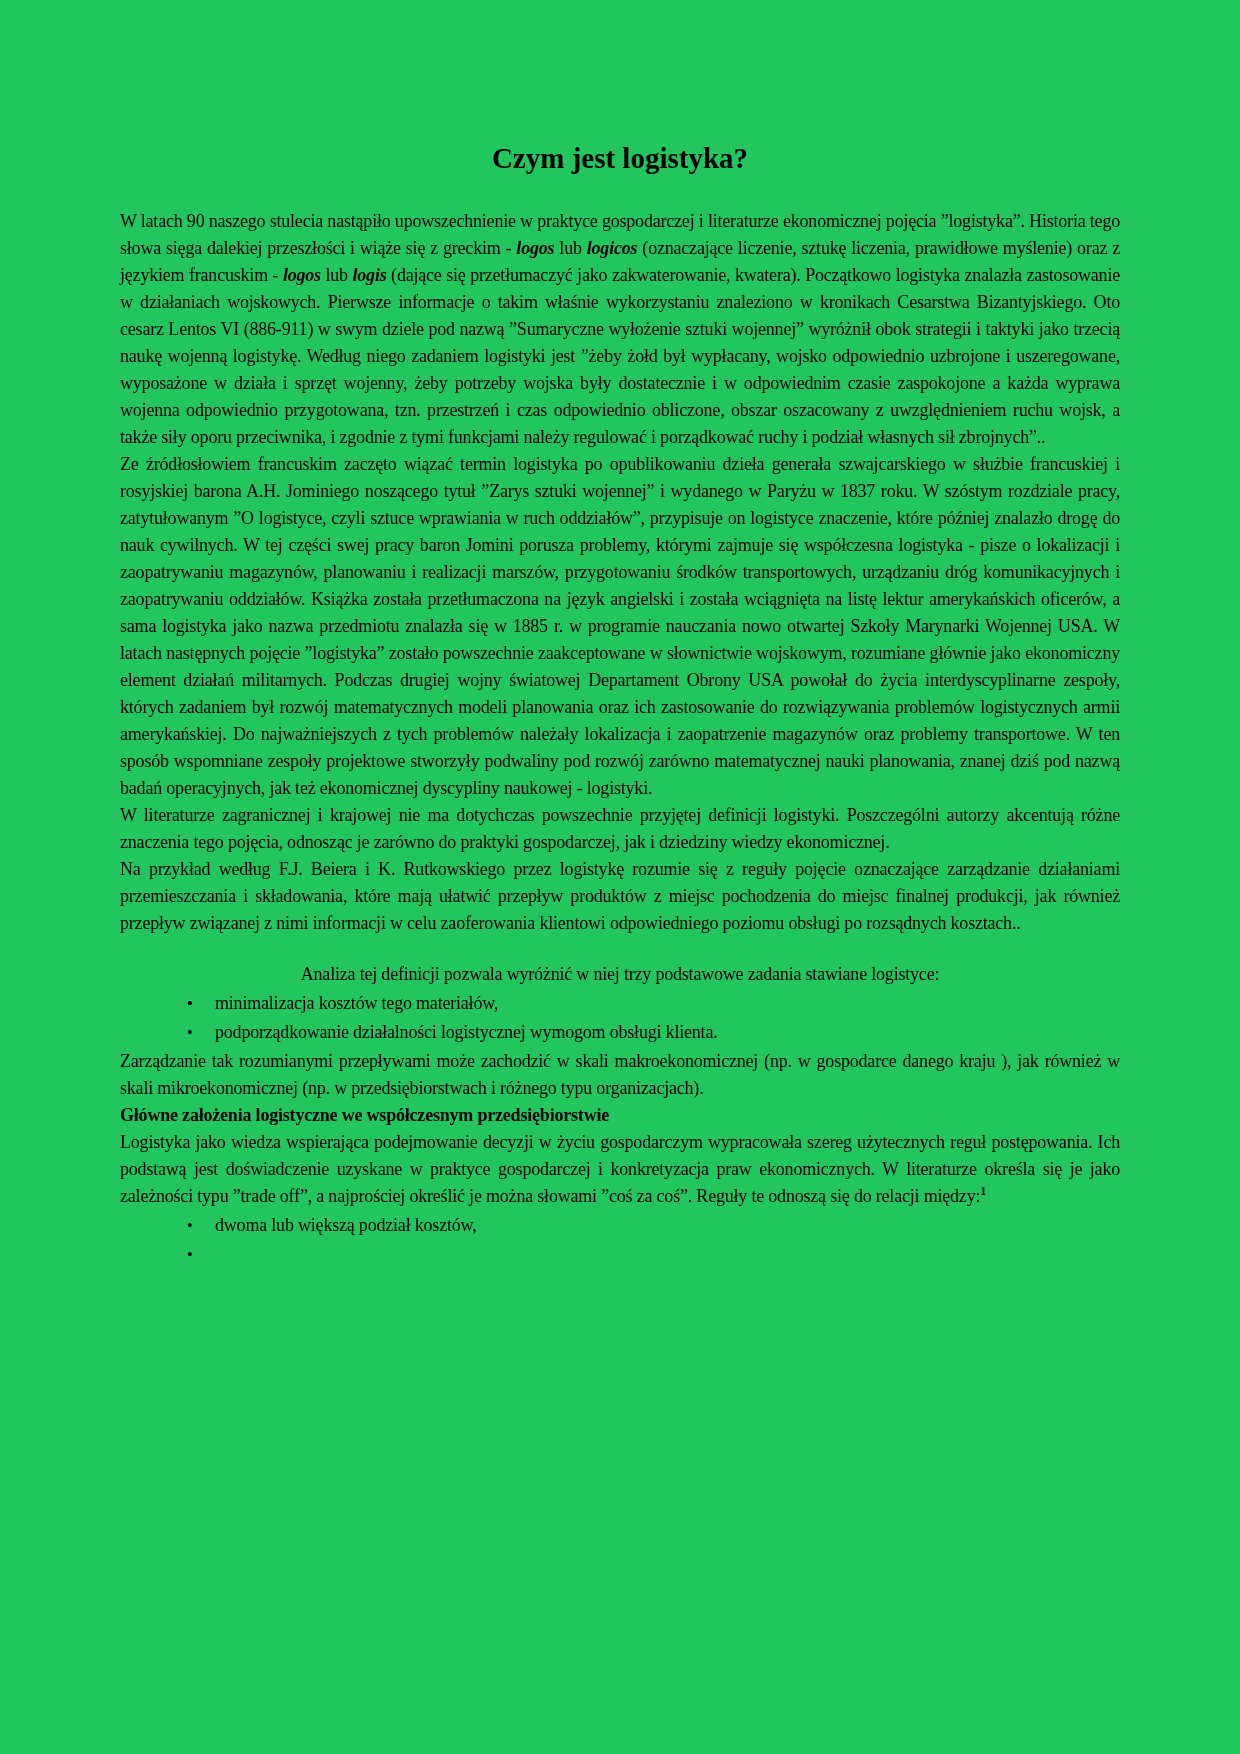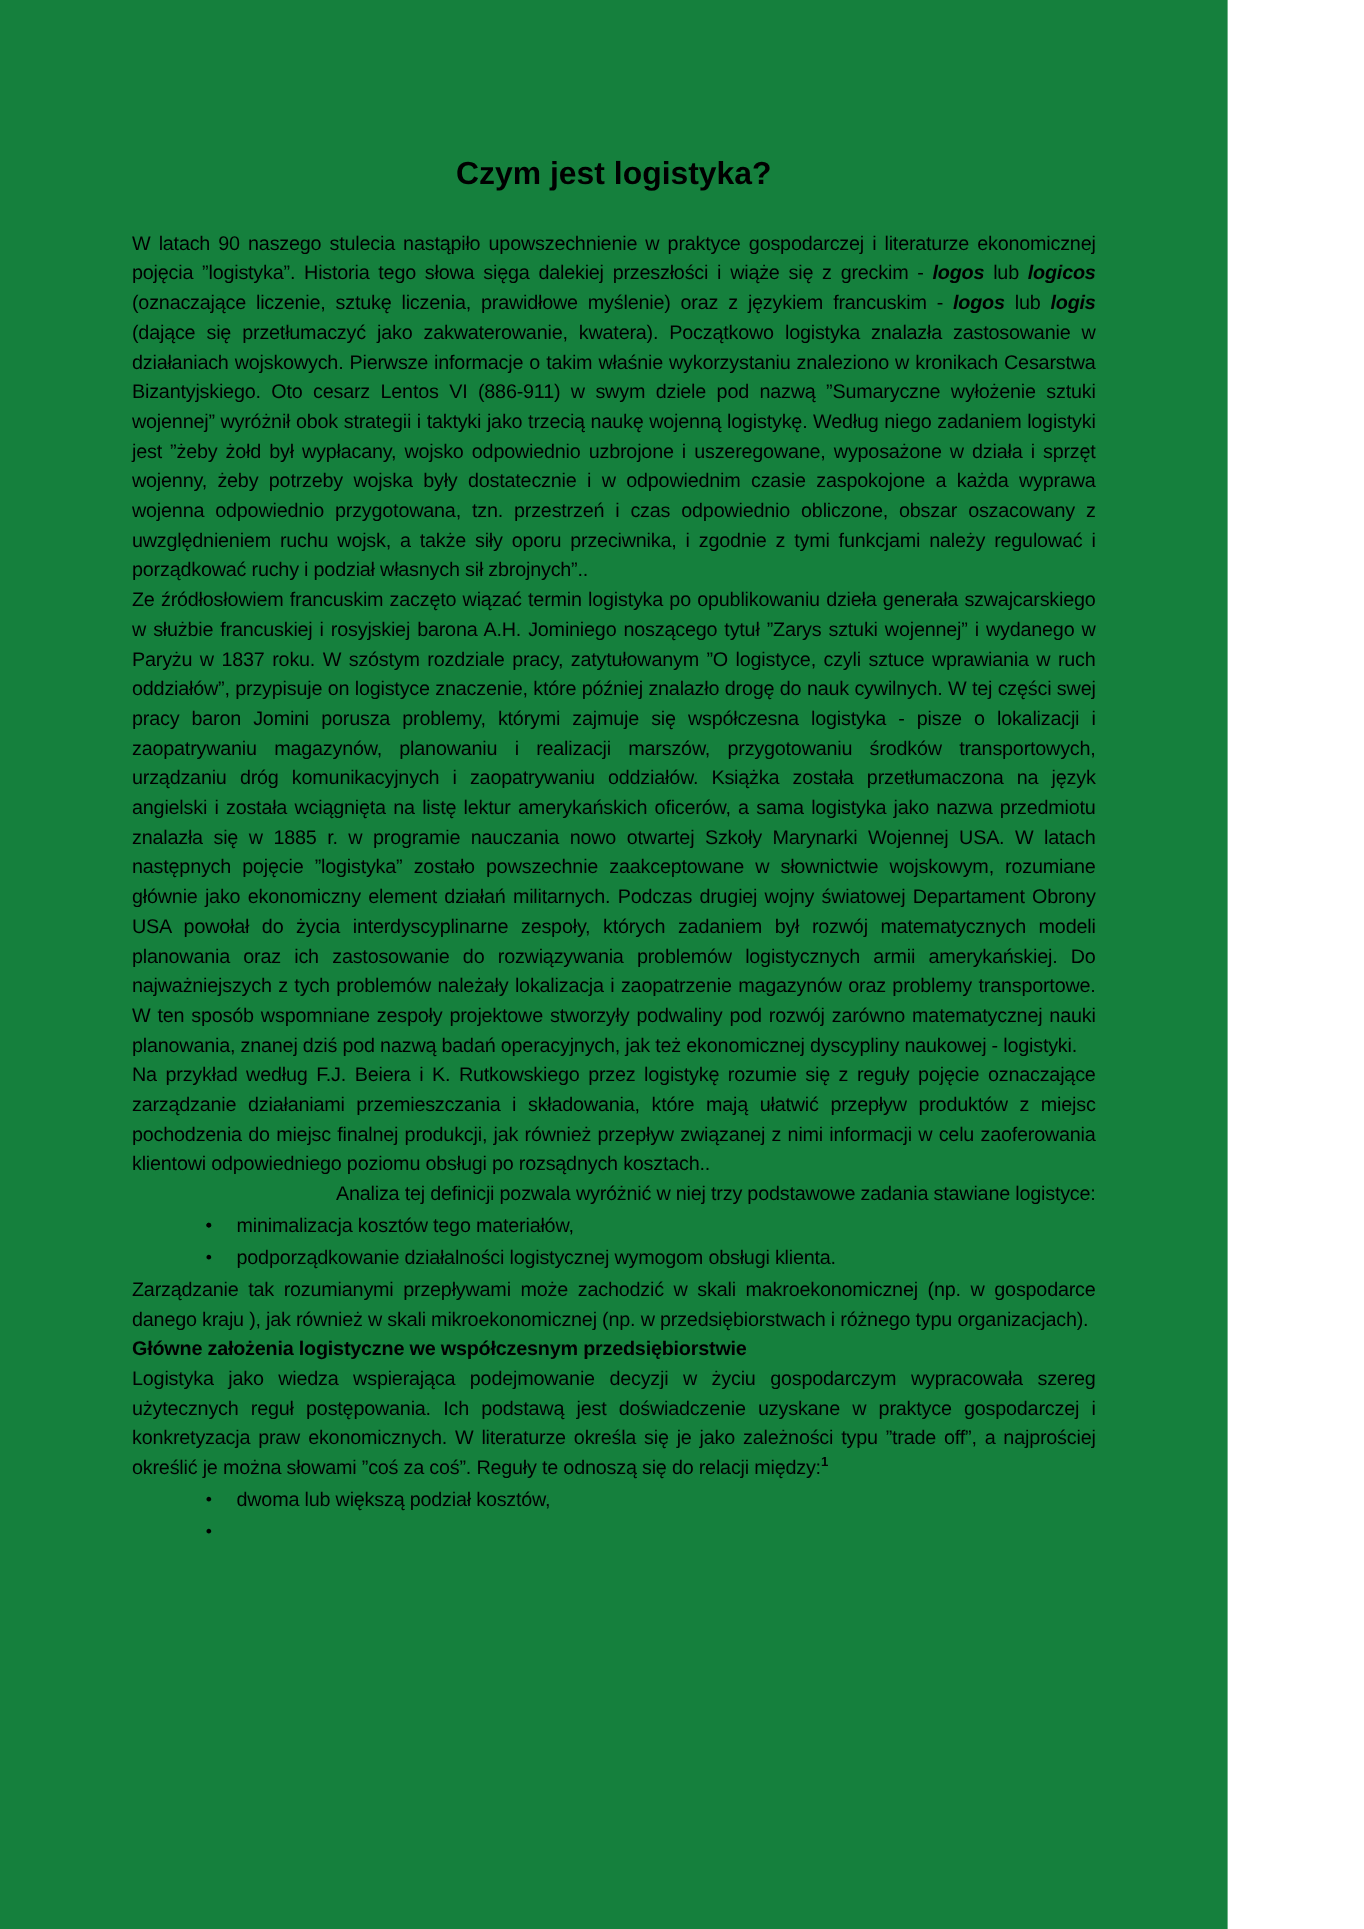--- a/index.html
+++ b/index.html
@@ -1,41 +1,41 @@
 <!DOCTYPE html>
 <html><head>
 <meta charset="utf-8">
 <style>
   html, body { margin: 0; padding: 0; background: #ffffff; }
   .page {
-    width: 1116px;
+    width: 1240px;
     height: 1754px;
     box-sizing: border-box;
     padding: 142px 120px 0 120px;
-    background: #15803d;
-    font-family: Liberation Sans, sans-serif;
+    background: #22c55e;
+    font-family: Liberation Serif, serif;
     color: #000000;
     overflow: hidden;
   }
   .doc-title {
     font-size: 29px;
     font-weight: bold;
     text-align: center;
     margin: 0 0 33px 0;
   }
   .doc-body {
     font-size: 18px;
     line-height: 27px;
     letter-spacing: -0.2px;
   }
   .doc-body p {
     margin: 0;
     text-align: justify;
   }
-  .doc-body p.single-line { text-align: right; }
+  .doc-body p.single-line { text-align: center; margin-top: 24px; }
   .bi { font-style: italic; font-weight: bold; }
   .section-heading {
     font-weight: bold;
     text-align: left;
   }
   ul.bullets {
     list-style: none;
     margin: 2px 0;
     padding: 0;
   }
@@ -65,20 +65,21 @@
 <div class="page">
 
   <h1 class="doc-title">Czym jest logistyka?</h1>
 
   <div class="doc-body">
 
     <p><span>W latach 90 naszego stulecia nastąpiło upowszechnienie w praktyce gospodarczej i literaturze ekonomicznej pojęcia ”logistyka”. Historia tego słowa sięga dalekiej przeszłości i wiąże się z greckim - </span><em class="bi">logos</em><span> lub </span><em class="bi">logicos</em><span> (oznaczające liczenie, sztukę liczenia, prawidłowe myślenie) oraz z językiem francuskim - </span><em class="bi">logos</em><span> lub </span><em class="bi">logis</em><span> (dające się przetłumaczyć jako zakwaterowanie, kwatera). Początkowo logistyka znalazła zastosowanie w działaniach wojskowych. Pierwsze informacje o takim właśnie wykorzystaniu znaleziono w kronikach Cesarstwa Bizantyjskiego. Oto cesarz Lentos VI (886-911) w swym dziele pod nazwą ”Sumaryczne wyłożenie sztuki wojennej” wyróżnił obok strategii i taktyki jako trzecią naukę wojenną logistykę. Według niego zadaniem logistyki jest ”żeby żołd był wypłacany, wojsko odpowiednio uzbrojone i uszeregowane, wyposażone w działa i sprzęt wojenny, żeby potrzeby wojska były dostatecznie i w odpowiednim czasie zaspokojone a każda wyprawa wojenna odpowiednio przygotowana, tzn. przestrzeń i czas odpowiednio obliczone, obszar oszacowany z uwzględnieniem ruchu wojsk, a także siły oporu przeciwnika, i zgodnie z tymi funkcjami należy regulować i porządkować ruchy i podział własnych sił zbrojnych”..</span></p>
 
     <p>Ze źródłosłowiem francuskim zaczęto wiązać termin logistyka po opublikowaniu dzieła generała szwajcarskiego w służbie francuskiej i rosyjskiej barona A.H. Jominiego noszącego tytuł ”Zarys sztuki wojennej” i wydanego w Paryżu w 1837 roku. W szóstym rozdziale pracy, zatytułowanym ”O logistyce, czyli sztuce wprawiania w ruch oddziałów”, przypisuje on logistyce znaczenie, które później znalazło drogę do nauk cywilnych. W tej części swej pracy baron Jomini porusza problemy, którymi zajmuje się współczesna logistyka - pisze o lokalizacji i zaopatrywaniu magazynów, planowaniu i realizacji marszów, przygotowaniu środków transportowych, urządzaniu dróg komunikacyjnych i zaopatrywaniu oddziałów. Książka została przetłumaczona na język angielski i została wciągnięta na listę lektur amerykańskich oficerów, a sama logistyka jako nazwa przedmiotu znalazła się w 1885 r. w programie nauczania nowo otwartej Szkoły Marynarki Wojennej USA. W latach następnych pojęcie ”logistyka” zostało powszechnie zaakceptowane w słownictwie wojskowym, rozumiane głównie jako ekonomiczny element działań militarnych. Podczas drugiej wojny światowej Departament Obrony USA powołał do życia interdyscyplinarne zespoły, których zadaniem był rozwój matematycznych modeli planowania oraz ich zastosowanie do rozwiązywania problemów logistycznych armii amerykańskiej. Do najważniejszych z tych problemów należały lokalizacja i zaopatrzenie magazynów oraz problemy transportowe. W ten sposób wspomniane zespoły projektowe stworzyły podwaliny pod rozwój zarówno matematycznej nauki planowania, znanej dziś pod nazwą badań operacyjnych, jak też ekonomicznej dyscypliny naukowej - logistyki.</p>
 
+    <p>W literaturze zagranicznej i krajowej nie ma dotychczas powszechnie przyjętej definicji logistyki. Poszczególni autorzy akcentują różne znaczenia tego pojęcia, odnosząc je zarówno do praktyki gospodarczej, jak i dziedziny wiedzy ekonomicznej.</p>
 
     <p>Na przykład według F.J. Beiera i K. Rutkowskiego przez logistykę rozumie się z reguły pojęcie oznaczające zarządzanie działaniami przemieszczania i składowania, które mają ułatwić przepływ produktów z miejsc pochodzenia do miejsc finalnej produkcji, jak również przepływ związanej z nimi informacji w celu zaoferowania klientowi odpowiedniego poziomu obsługi po rozsądnych kosztach..</p>
 
     <p class="single-line">Analiza tej definicji pozwala wyróżnić w niej trzy podstawowe zadania stawiane logistyce:</p>
 
     <ul class="bullets">
       <li><span class="marker">•</span></li>
       <li><span class="marker">•</span><span>minimalizacja kosztów tego materiałów,</span></li>
       <li><span class="marker">•</span><span>podporządkowanie działalności logistycznej wymogom obsługi klienta.</span></li>
     </ul>

